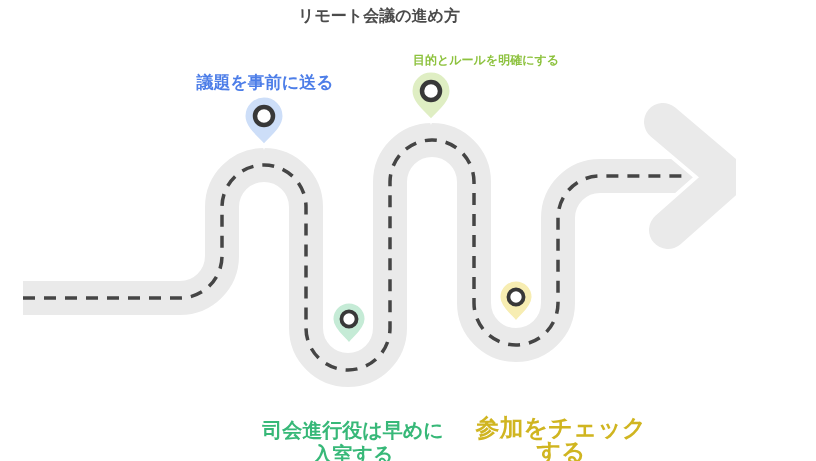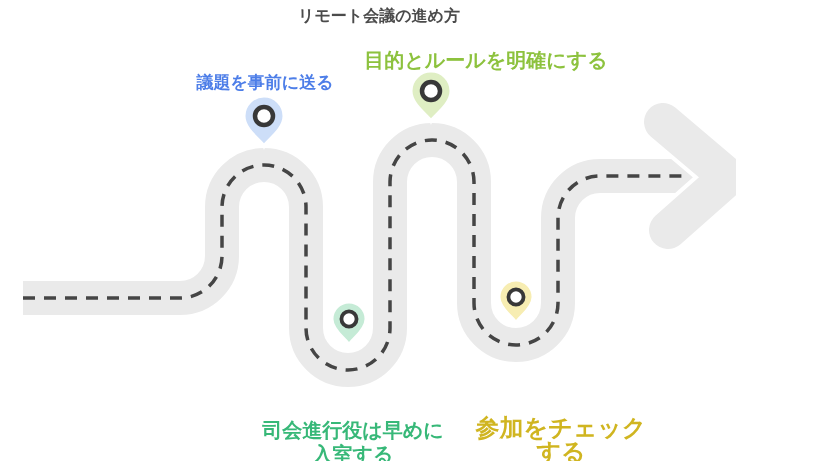--- a/index.html
+++ b/index.html
@@ -10,21 +10,21 @@
   .road-svg{position:absolute;left:0;top:0;width:816px;height:461px;}
   .lbl{
     position:absolute;transform:translateX(-50%);
     font-weight:700;white-space:pre-line;text-align:center;line-height:24px;
   }
   .title{
     position:absolute;left:379px;top:6px;transform:translateX(-50%);
     font-size:16px;font-weight:700;color:#4b4b4b;white-space:nowrap;
   }
   .lbl-step0{left:265px;top:71px;font-size:17px;color:#4d7ee8;}
-  .lbl-step1{left:486px;top:48px;font-size:20px;color:#8dc23e;}
+  .lbl-step1{left:486px;top:48px;font-size:12px;color:#8dc23e;}
   .lbl-step2{left:353px;top:384px;font-size:20px;color:#37b878;margin-top:34px;}
   .lbl-step3{left:561px;top:416px;font-size:24px;color:#d0b520;}
 </style>
 </head>
 <body>
 
 <div class="canvas">
 
   <svg class="road-svg" viewBox="0 0 816 461">
 

